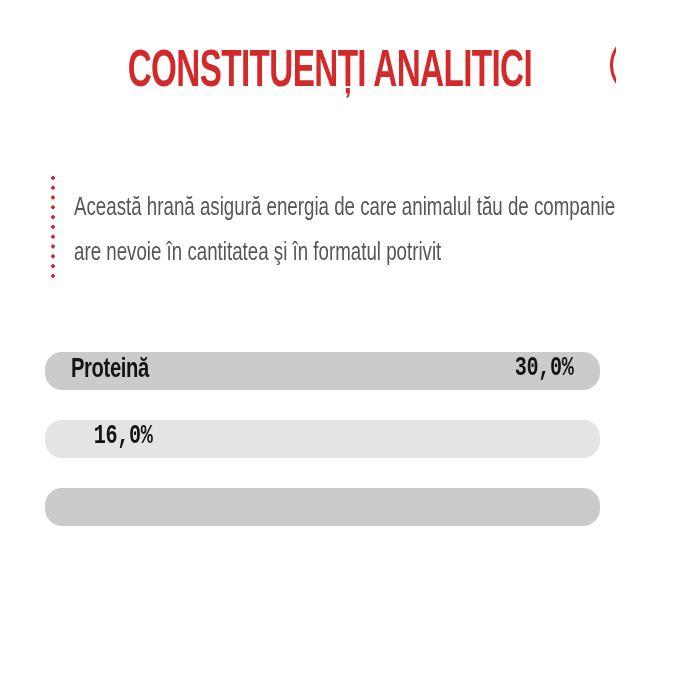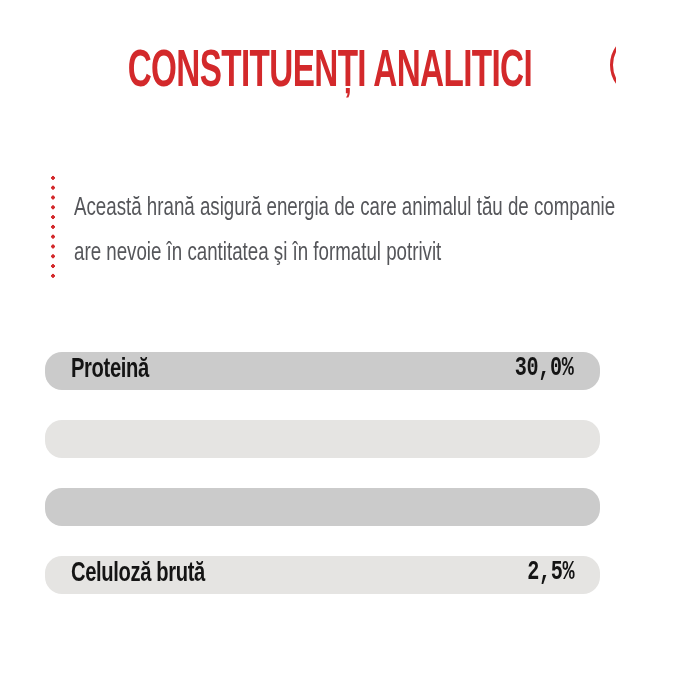--- a/index.html
+++ b/index.html
@@ -86,22 +86,19 @@
     <div class="line"><span class="cond">Această hrană asigură energia de care animalul tău de companie</span></div>
     <div class="line"><span class="cond">are nevoie în cantitatea şi în formatul potrivit</span></div>
   </div>
 
   <div class="table">
     <div class="row">
       <span class="cell label"><span class="cond">Proteină</span></span>
       <span class="cell value"><span class="cond-r">30,0%</span></span>
     </div>
     <div class="row">
+      <span class="cell value"><span class="cond-r">16,0%</span></span>
     </div>
     <div class="row">
-    </div>
-    <div class="row">
-      <span class="cell label"><span class="cond">Celuloză brută</span></span>
-      <span class="cell value"><span class="cond-r">2,5%</span></span>
     </div>
   </div>
 
 </div>
 
 </body></html>

